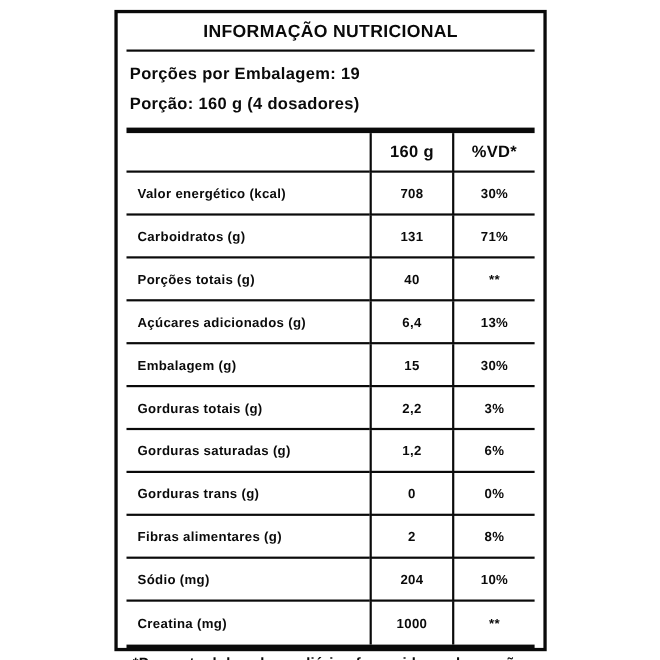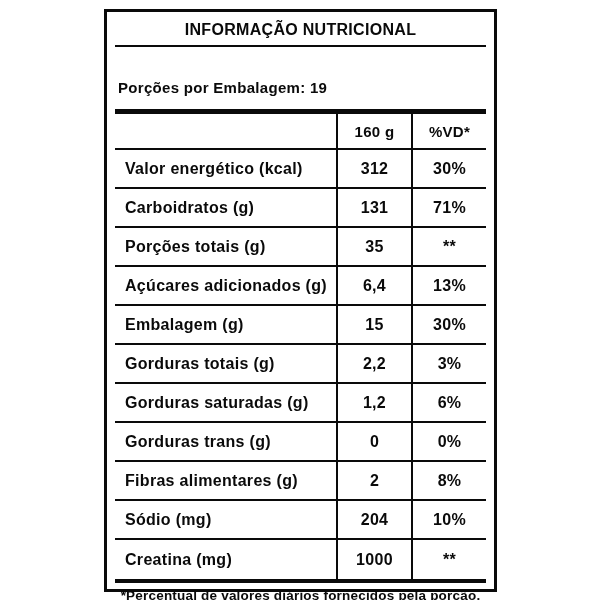--- a/index.html
+++ b/index.html
@@ -36,21 +36,20 @@
     font-size: 16px;
     padding: 5px 0 6px 0;
     white-space: nowrap;
   }
   .title-rule {
     height: 2px;
     background: #0a0a0a;
   }
   .serving-block {
     padding: 7px 3px 8px 3px;
-    margin-top: 20px;
   }
   .serving-line {
     font-size: 15px;
     line-height: 27px;
     white-space: nowrap;
   }
   .thick-bar-top {
     height: 5px;
     background: #0a0a0a;
   }
@@ -59,21 +58,21 @@
     background: #0a0a0a;
   }
   .nl-grid {
     display: grid;
     grid-template-columns: 1fr 75px 75px;
   }
   .cell {
     display: flex;
     align-items: center;
     box-sizing: border-box;
-    font-size: 16px;
+    font-size: 12px;
   }
   .cell.lbl {
     padding-left: 10px;
     justify-content: flex-start;
   }
   .cell.val {
     justify-content: center;
     border-left: 2px solid #0a0a0a;
   }
   .row-line > .cell {
@@ -100,44 +99,45 @@
 <body>
 
 <div class="stage">
   <div class="label-box">
 
     <div class="nl-title">INFORMAÇÃO NUTRICIONAL</div>
     <div class="title-rule"></div>
 
     <div class="serving-block">
       <div class="serving-line">Porções por Embalagem: 19</div>
+      <div class="serving-line">Porção: 160 g (4 dosadores)</div>
     </div>
 
     <div class="thick-bar-top"></div>
 
     <div class="nl-grid">
       <div class="row hdr-row row-line">
         <div class="cell lbl"></div>
         <div class="cell val">160 g</div>
         <div class="cell val">%VD*</div>
       </div>
 
       <div class="row data-row row-line">
         <div class="cell lbl">Valor energético (kcal)</div>
-        <div class="cell val">312</div>
+        <div class="cell val">708</div>
         <div class="cell val">30%</div>
       </div>
       <div class="row data-row row-line">
         <div class="cell lbl">Carboidratos (g)</div>
         <div class="cell val">131</div>
         <div class="cell val">71%</div>
       </div>
       <div class="row data-row row-line">
         <div class="cell lbl">Porções totais (g)</div>
-        <div class="cell val">35</div>
+        <div class="cell val">40</div>
         <div class="cell val">**</div>
       </div>
       <div class="row data-row row-line">
         <div class="cell lbl">Açúcares adicionados (g)</div>
         <div class="cell val">6,4</div>
         <div class="cell val">13%</div>
       </div>
       <div class="row data-row row-line">
         <div class="cell lbl">Embalagem (g)</div>
         <div class="cell val">15</div>

